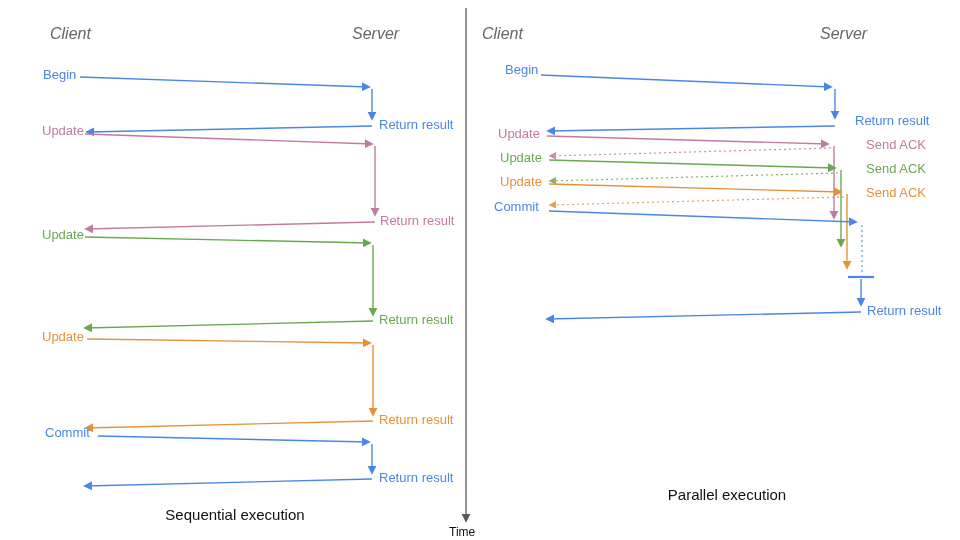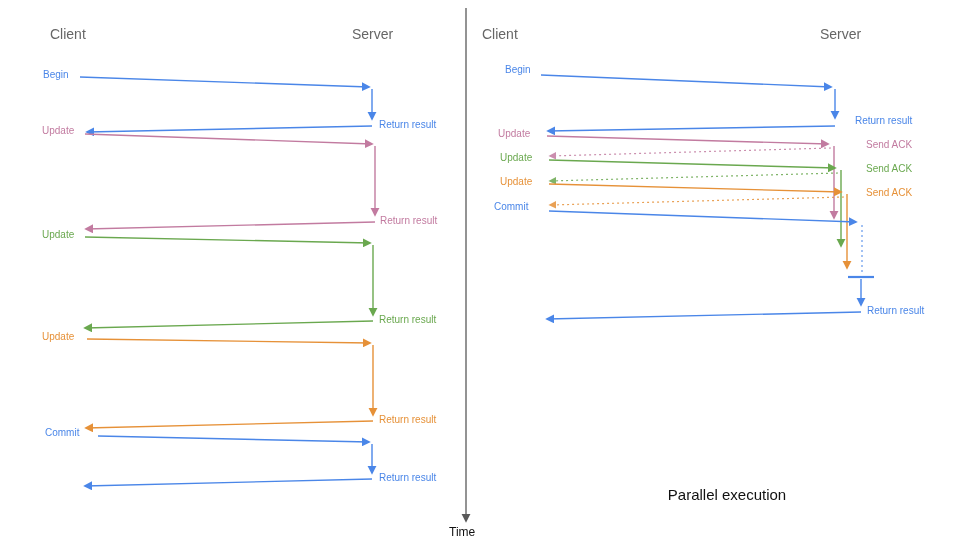--- a/index.html
+++ b/index.html
@@ -5,22 +5,22 @@
   html, body { margin: 0; padding: 0; background: #ffffff; }
   .canvas {
     position: relative;
     width: 960px; height: 540px;
     background: #ffffff;
     font-family: "Liberation Sans", sans-serif;
     overflow: hidden;
   }
   svg.lines { position: absolute; left: 0; top: 0; width: 960px; height: 540px; }
 
-  .lbl { position: absolute; font-size: 10px; line-height: 16px; white-space: nowrap; }
-  .hdr { position: absolute; font-size: 14px; line-height: 16px; 
+  .lbl { position: absolute; font-size: 13px; line-height: 16px; white-space: nowrap; }
+  .hdr { position: absolute; font-size: 16px; line-height: 16px; font-style: italic;
          color: var(--header); white-space: nowrap; text-align: center; }
   .caption { position: absolute; font-size: 15px; color: var(--caption);
              transform: translateX(-50%); white-space: nowrap; }
   .time-lbl { position: absolute; font-size: 12px; color: var(--caption); }
 
   .c-blue   { color: var(--blue); }
   .c-pink   { color: var(--pink); }
   .c-green  { color: var(--green); }
   .c-orange { color: var(--orange); }
 
@@ -132,20 +132,21 @@
 
   <div class="lbl c-green" style="left:42px;  top:227px;">Update</div>
   <div class="lbl c-green" style="left:379px; top:312px;">Return result</div>
 
   <div class="lbl c-orange" style="left:42px;  top:329px;">Update</div>
   <div class="lbl c-orange" style="left:379px; top:412px;">Return result</div>
 
   <div class="lbl c-blue" style="left:45px;  top:425px;">Commit</div>
   <div class="lbl c-blue" style="left:379px; top:470px;">Return result</div>
 
+  <div class="caption" style="left:235px; top:506px;">Sequential execution</div>
 
   <div class="time-lbl" style="left:449px; top:525px;">Time</div>
 
   <div class="hdr" style="left:482px; top:26px;">Client</div>
   <div class="hdr" style="left:820px; top:26px;">Server</div>
 
   <div class="lbl c-blue" style="left:505px; top:62px;">Begin</div>
   <div class="lbl c-blue" style="left:855px; top:113px;">Return result</div>
 
   <div class="lbl c-pink" style="left:498px; top:126px;">Update</div>

